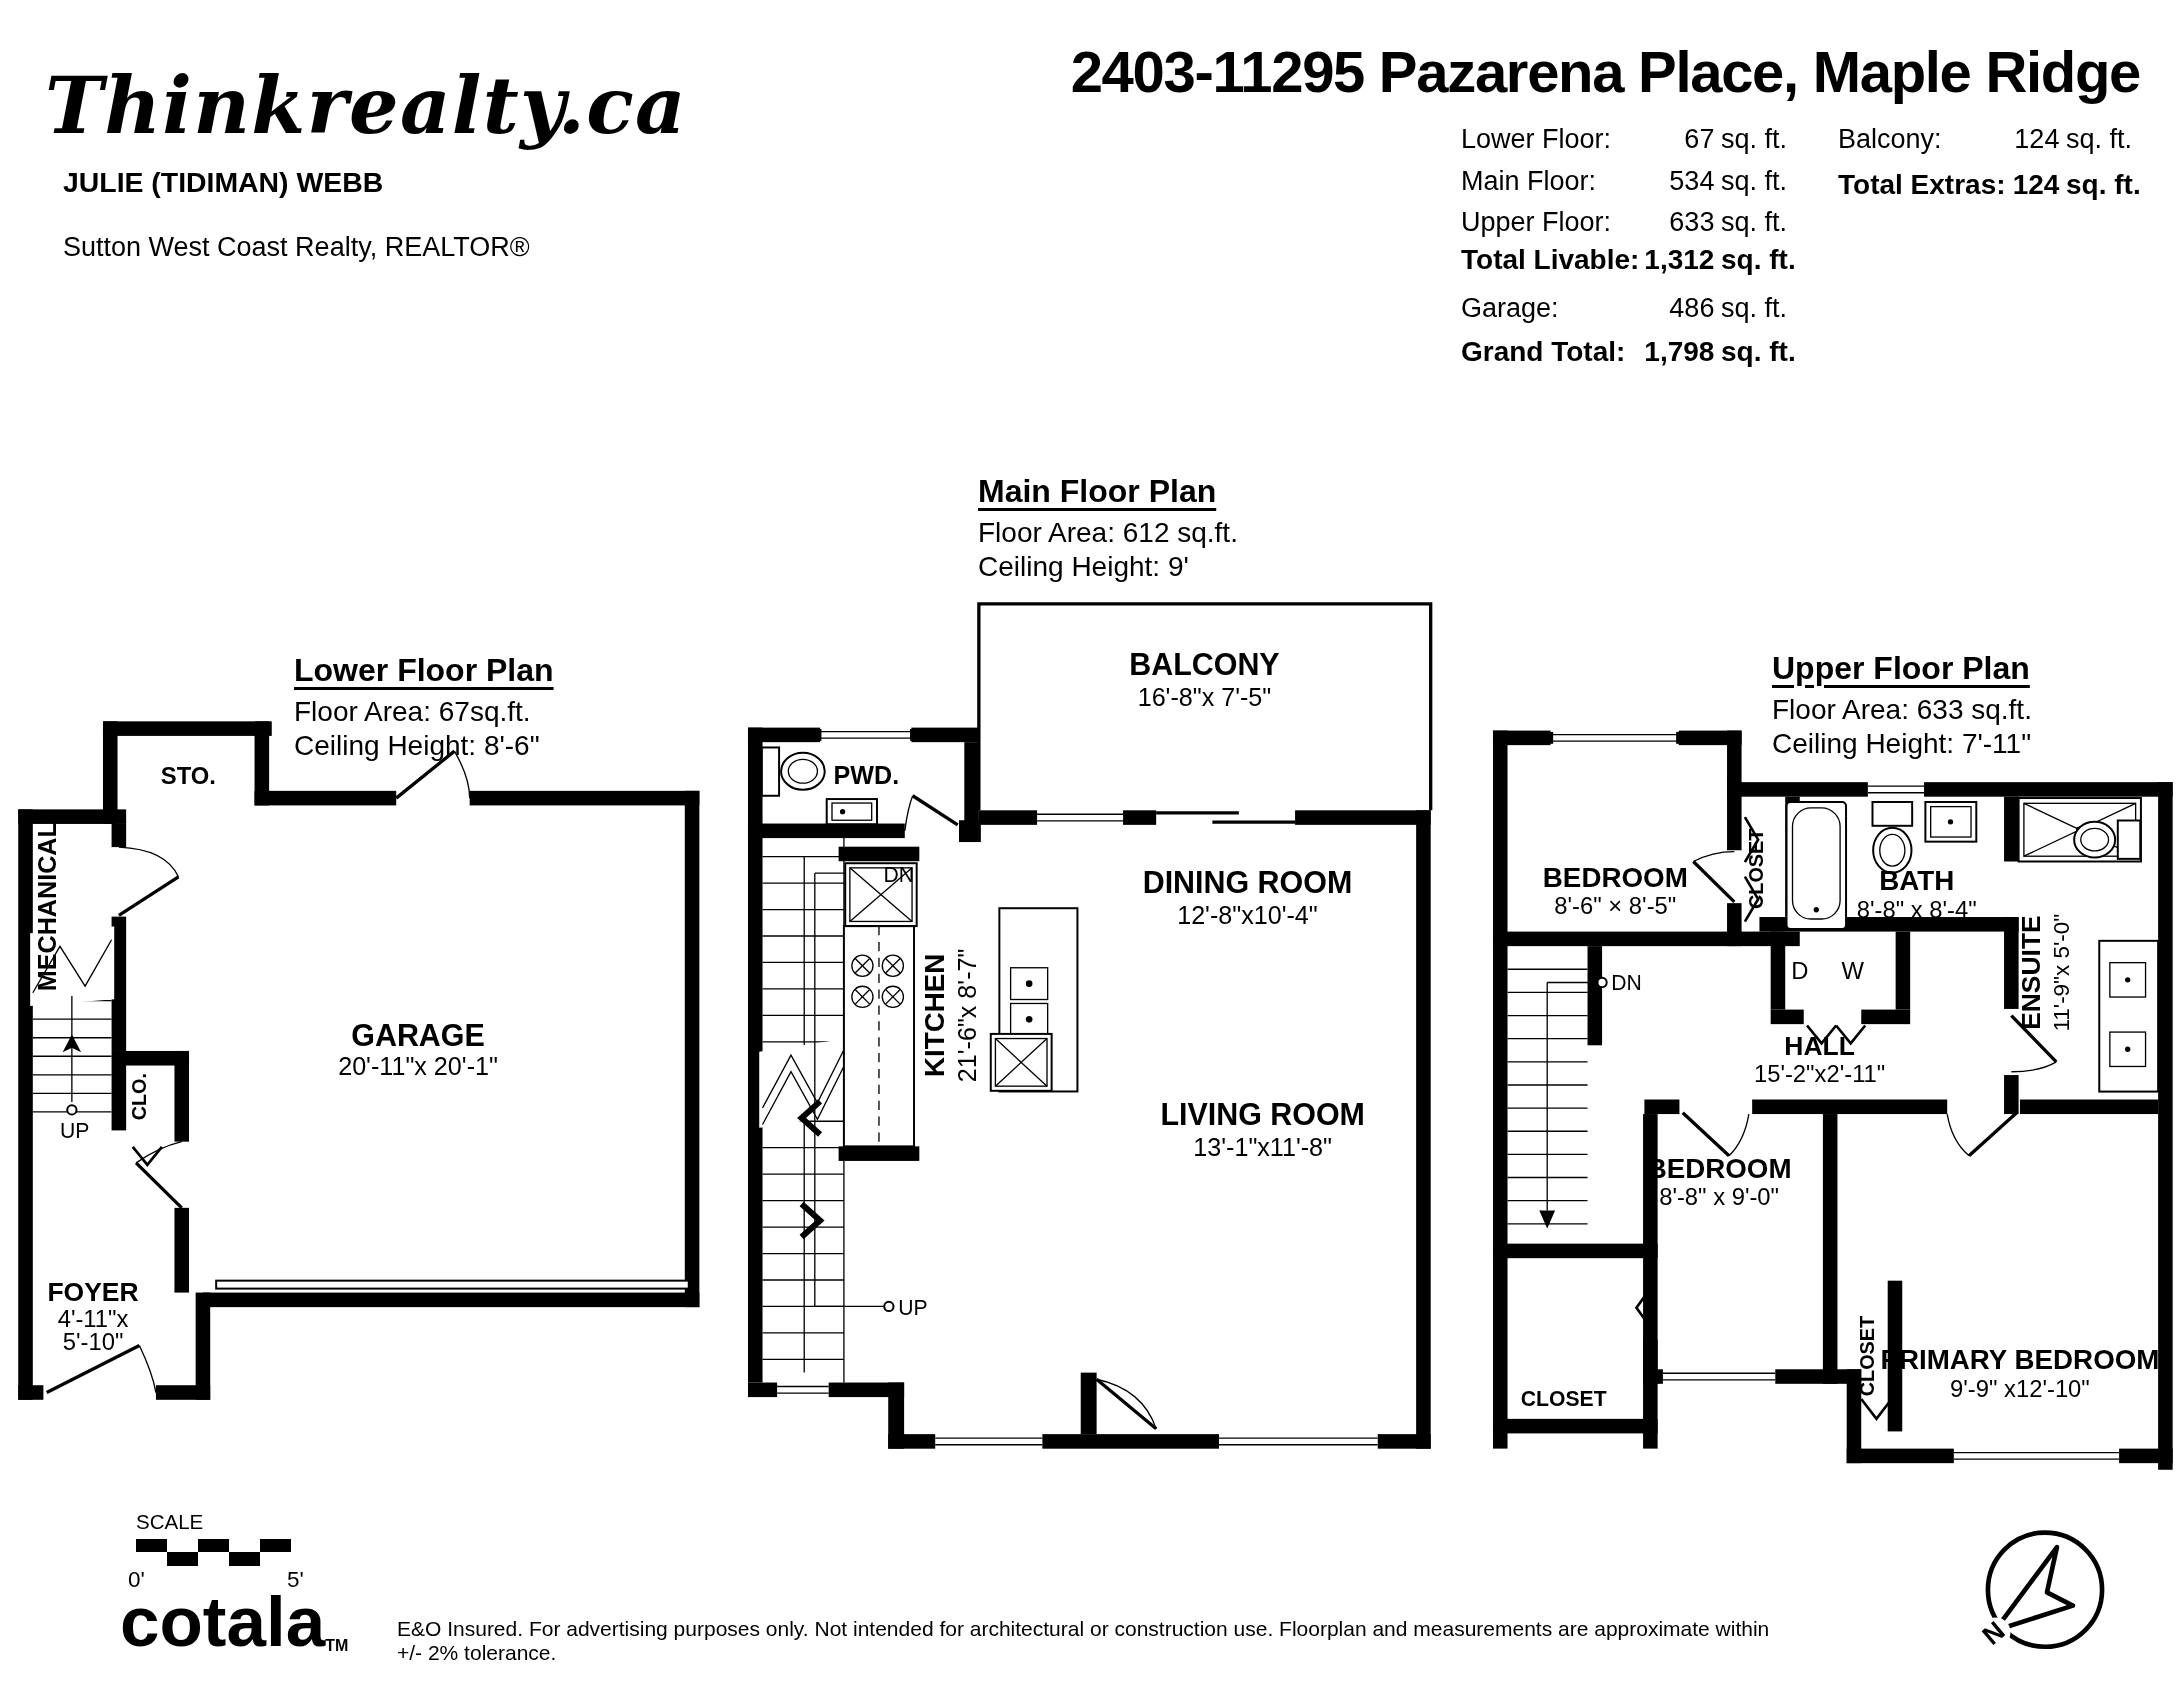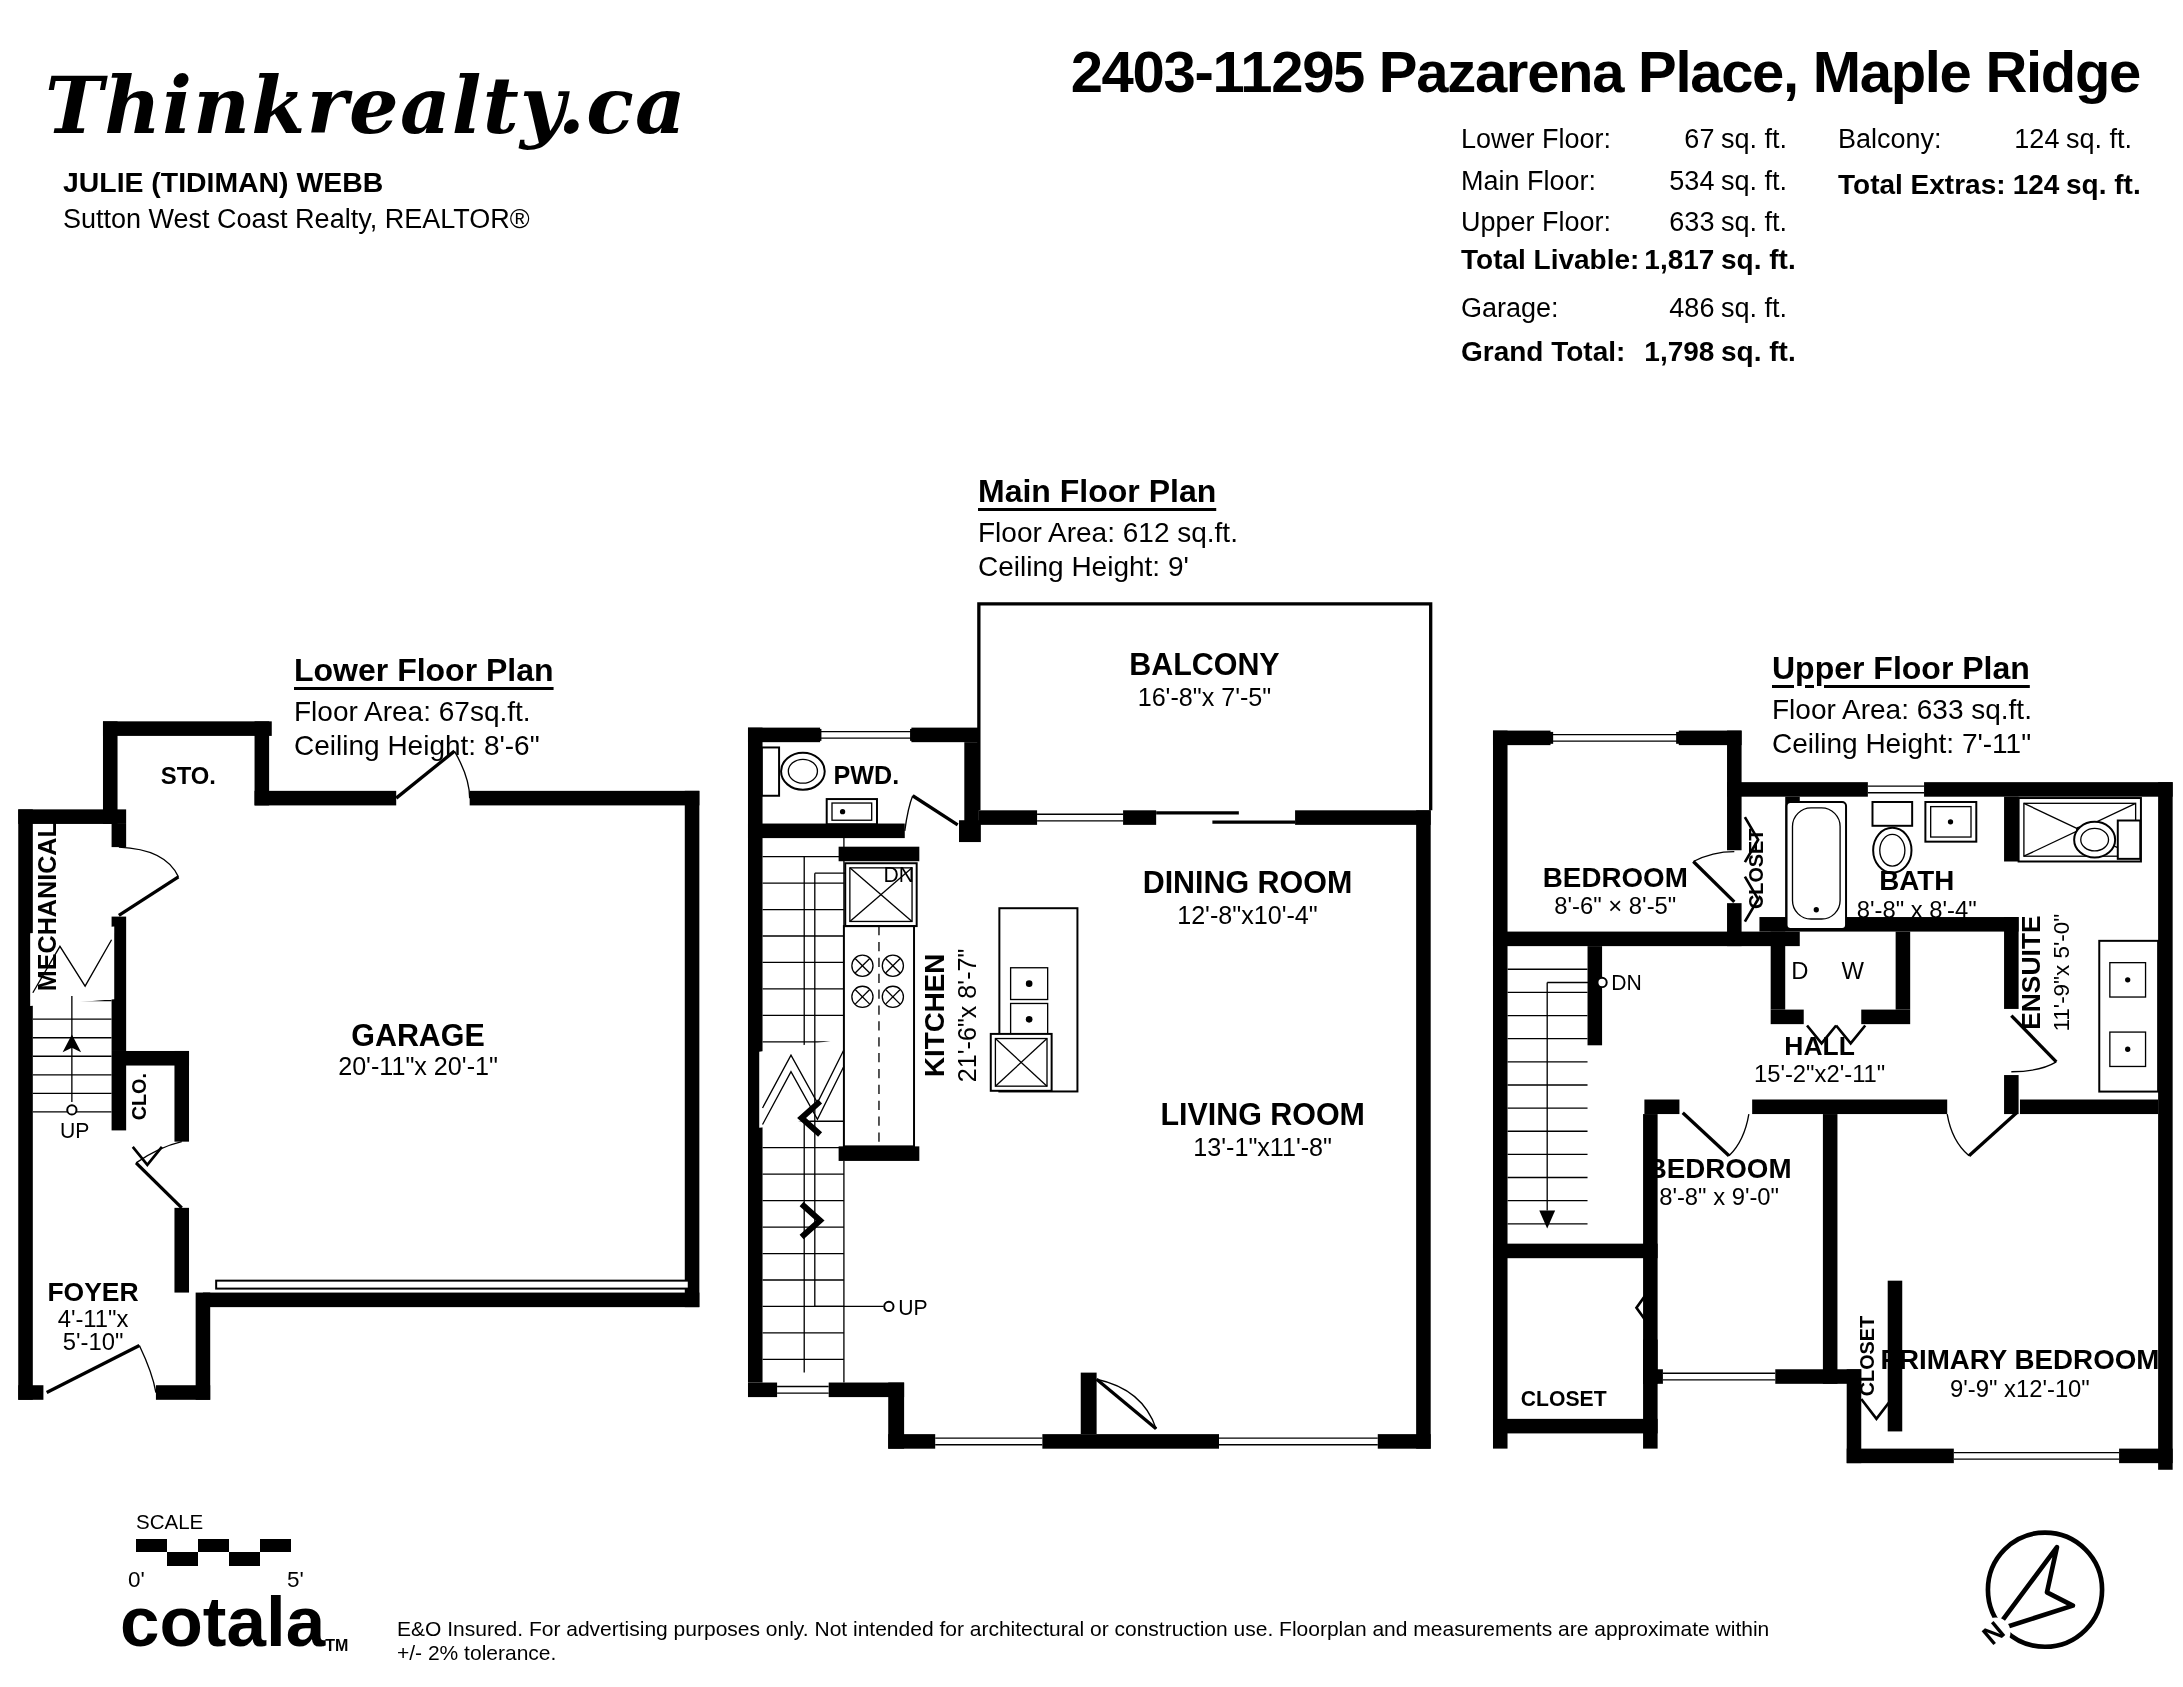--- a/index.html
+++ b/index.html
@@ -5,21 +5,21 @@
   html,body{margin:0;padding:0;background:#fff;}
   #page{position:relative;width:2183px;height:1687px;background:#fff;overflow:hidden;
         font-family:"Liberation Sans",sans-serif;color:#000;}
   .abs{position:absolute;}
 
   
   #logo{left:45px;top:36px;width:556px;height:139px;font-family:"DejaVu Serif",serif;
         font-style:italic;font-weight:bold;font-size:78px;line-height:139px;letter-spacing:1.3px;}
   #agent{left:63px;top:164px;width:662px;}
   #agent .name{font-size:28.4px;font-weight:bold;line-height:37px;}
-  #agent .line{font-size:27px;line-height:37px;}
+  #agent .line{font-size:27px;line-height:37px;margin-top:28px;}
   #title{left:880px;top:38px;width:1260px;text-align:right;font-size:58px;font-weight:bold;letter-spacing:-1.3px;}
 
   
   .sumcol{width:331px;}
   #sum-left{left:1461px;top:124px;}
   #sum-right{left:1838px;top:124px;width:299px;}
   .srow{position:absolute;left:0;display:flex;width:100%;font-size:27px;white-space:nowrap;}
   .srow .lab{flex:1 1 auto;}
   .srow .num{width:79px;text-align:right;}
   .srow .unit{width:71px;text-align:left;margin-left:6.6px;}
@@ -100,21 +100,21 @@
       <span class="num">534</span>
       <span class="unit">sq. ft.</span>
       </div>
     <div class="srow" style="top:83px">
       <span class="lab">Upper Floor:</span>
       <span class="num">633</span>
       <span class="unit">sq. ft.</span>
       </div>
     <div class="srow bold" style="top:120px">
       <span class="lab">Total Livable:</span>
-      <span class="num">1,817</span>
+      <span class="num">1,312</span>
       <span class="unit">sq. ft.</span>
       </div>
     <div class="srow" style="top:169px">
       <span class="lab">Garage:</span>
       <span class="num">486</span>
       <span class="unit">sq. ft.</span>
       </div>
     <div class="srow bold" style="top:212px">
       <span class="lab">Grand Total:</span>
       <span class="num">1,798</span>

